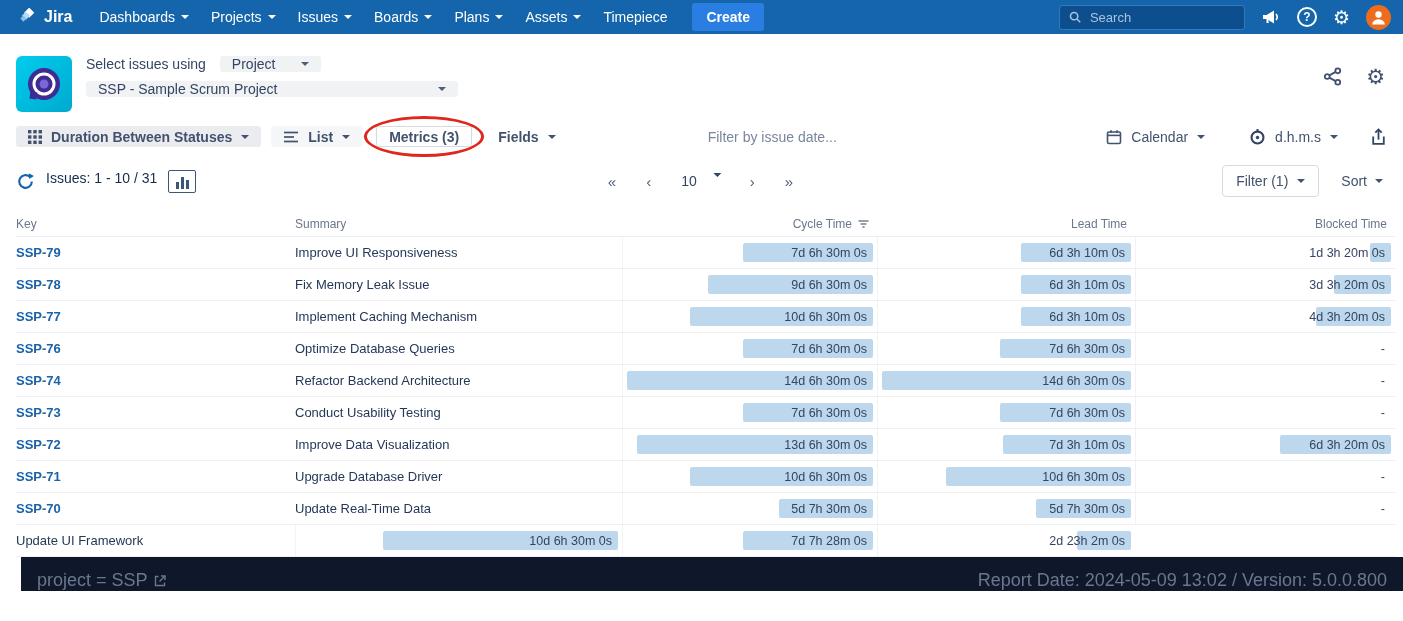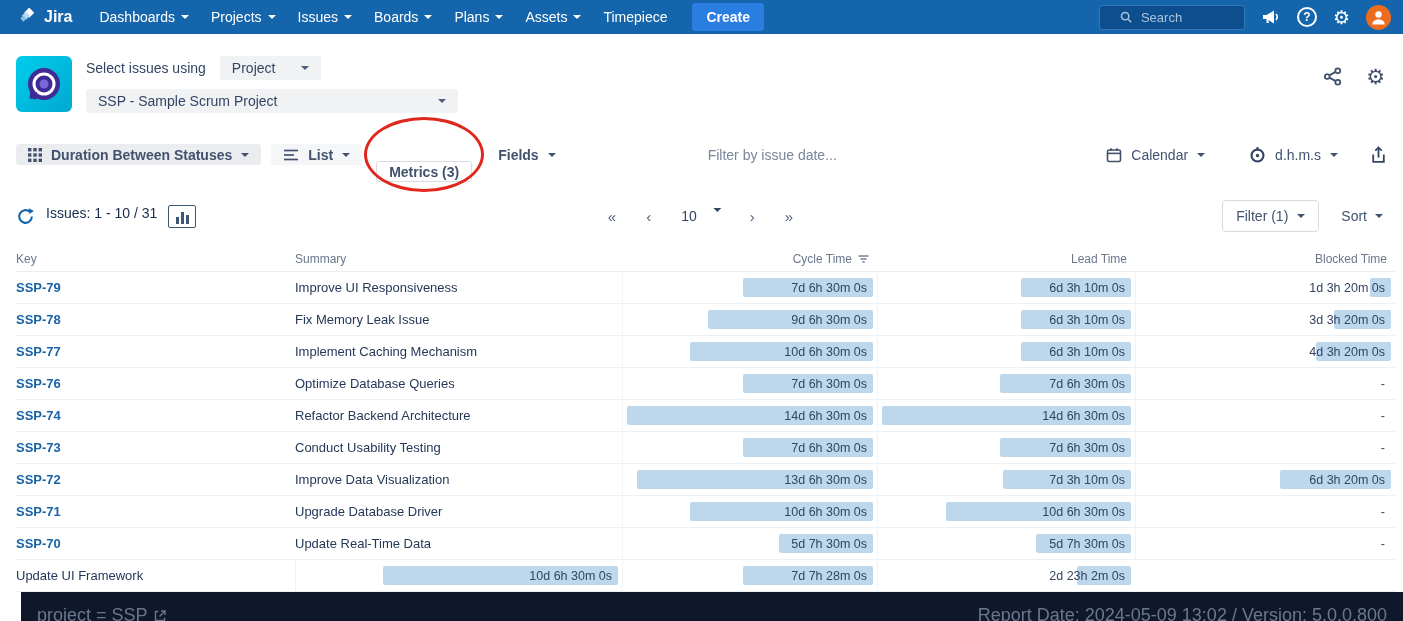--- a/index.html
+++ b/index.html
@@ -23,22 +23,22 @@
   .brand { display:flex; align-items:center; gap:6px; font-size:16px; font-weight:700; padding:0 8px; cursor:pointer; }
   .nav-menu { display:flex; align-items:center; height:34px; margin-left:8px; }
   .nav-item { display:flex; align-items:center; gap:6px; padding:0 11px; height:34px; font-size:14px; cursor:pointer; white-space:nowrap; }
   .create-btn {
     background:#2a7de1; border:none; color:#fff; font-family:inherit;
     font-size:14px; font-weight:600; padding:6px 14px; border-radius:3px;
     margin-left:14px; cursor:pointer;
   }
   .nav-right { margin-left:auto; display:flex; align-items:center; gap:16px; }
   .search-box {
-    display:flex; align-items:center; gap:6px; width:146px; height:25px;
-    background:#0d4e8f; border:1px solid #3579b8; border-radius:3px; padding:0 19px;
+    display:flex; align-items:center; gap:6px; width:186px; height:25px;
+    background:#0d4e8f; border:1px solid #3579b8; border-radius:3px; padding:0 8px;
   }
   .search-box input {
     flex:1; min-width:0; background:transparent; border:none; outline:none;
     color:#fff; font-size:13px; font-family:inherit;
   }
   .search-box input::placeholder { color:#a9c4de; }
   .nav-icon { display:flex; align-items:center; justify-content:center; cursor:pointer; }
   .help-circle {
     width:20px; height:20px; border:2px solid #fff; border-radius:50%;
     display:flex; align-items:center; justify-content:center;
@@ -54,35 +54,35 @@
   .header { position:relative; display:flex; gap:14px; padding:22px 16px 6px; }
   .app-logo {
     width:56px; height:56px; border-radius:6px; cursor:pointer;
     background:linear-gradient(135deg,#00cdec,#00a9cf);
     display:flex; align-items:center; justify-content:center;
   }
   .sel-col { display:flex; flex-direction:column; gap:9px; }
   .sel-row { display:flex; align-items:center; gap:14px; }
   .sel-label { font-size:14px; color:#344563; }
   .select {
-    background:#f1f2f4; border-radius:3px; height:24px; display:flex;
+    background:#f1f2f4; border-radius:3px; height:16px; display:flex;
     align-items:center; justify-content:space-between; gap:26px;
     padding:0 12px; font-size:14px; color:#344563; cursor:pointer;
   }
   .select.project-select { min-width:372px; }
   .header-actions { position:absolute; right:18px; top:32px; display:flex; gap:24px; color:#42526E; }
   .header-actions .nav-icon { color:#42526E; }
   .gear-dark { color:#42526E; font-size:21px; line-height:1; }
 
   
   .toolbar { display:flex; align-items:center; padding:8px 16px 14px; gap:10px; position:relative; }
   .btn { display:flex; align-items:center; gap:9px; height:21px; padding:0 12px; border-radius:3px; font-size:14px; font-weight:600; color:#42526E; cursor:pointer; white-space:nowrap; }
   .btn-gray { background:#ebecf0; }
   .btn-light { background:#f5f6f8; }
-  .btn-outline { background:#fff; border:1px solid #d7dbe0;margin-top:34px; }
+  .btn-outline { background:#fff; border:1px solid #d7dbe0; }
   .btn-text { background:transparent; }
   .metrics-wrap { position:relative; margin:0 4px; }
   .red-oval {
     position:absolute; left:-12px; right:-12px; top:-10px; bottom:-10px;
     border:3px solid #e0271d; border-radius:50%; pointer-events:none;
   }
   .date-filter {
     border:none; outline:none; background:transparent; font-family:inherit;
     font-size:14px; color:#55board6b; color:#6B778C; width:210px; margin-left:128px;
   }

